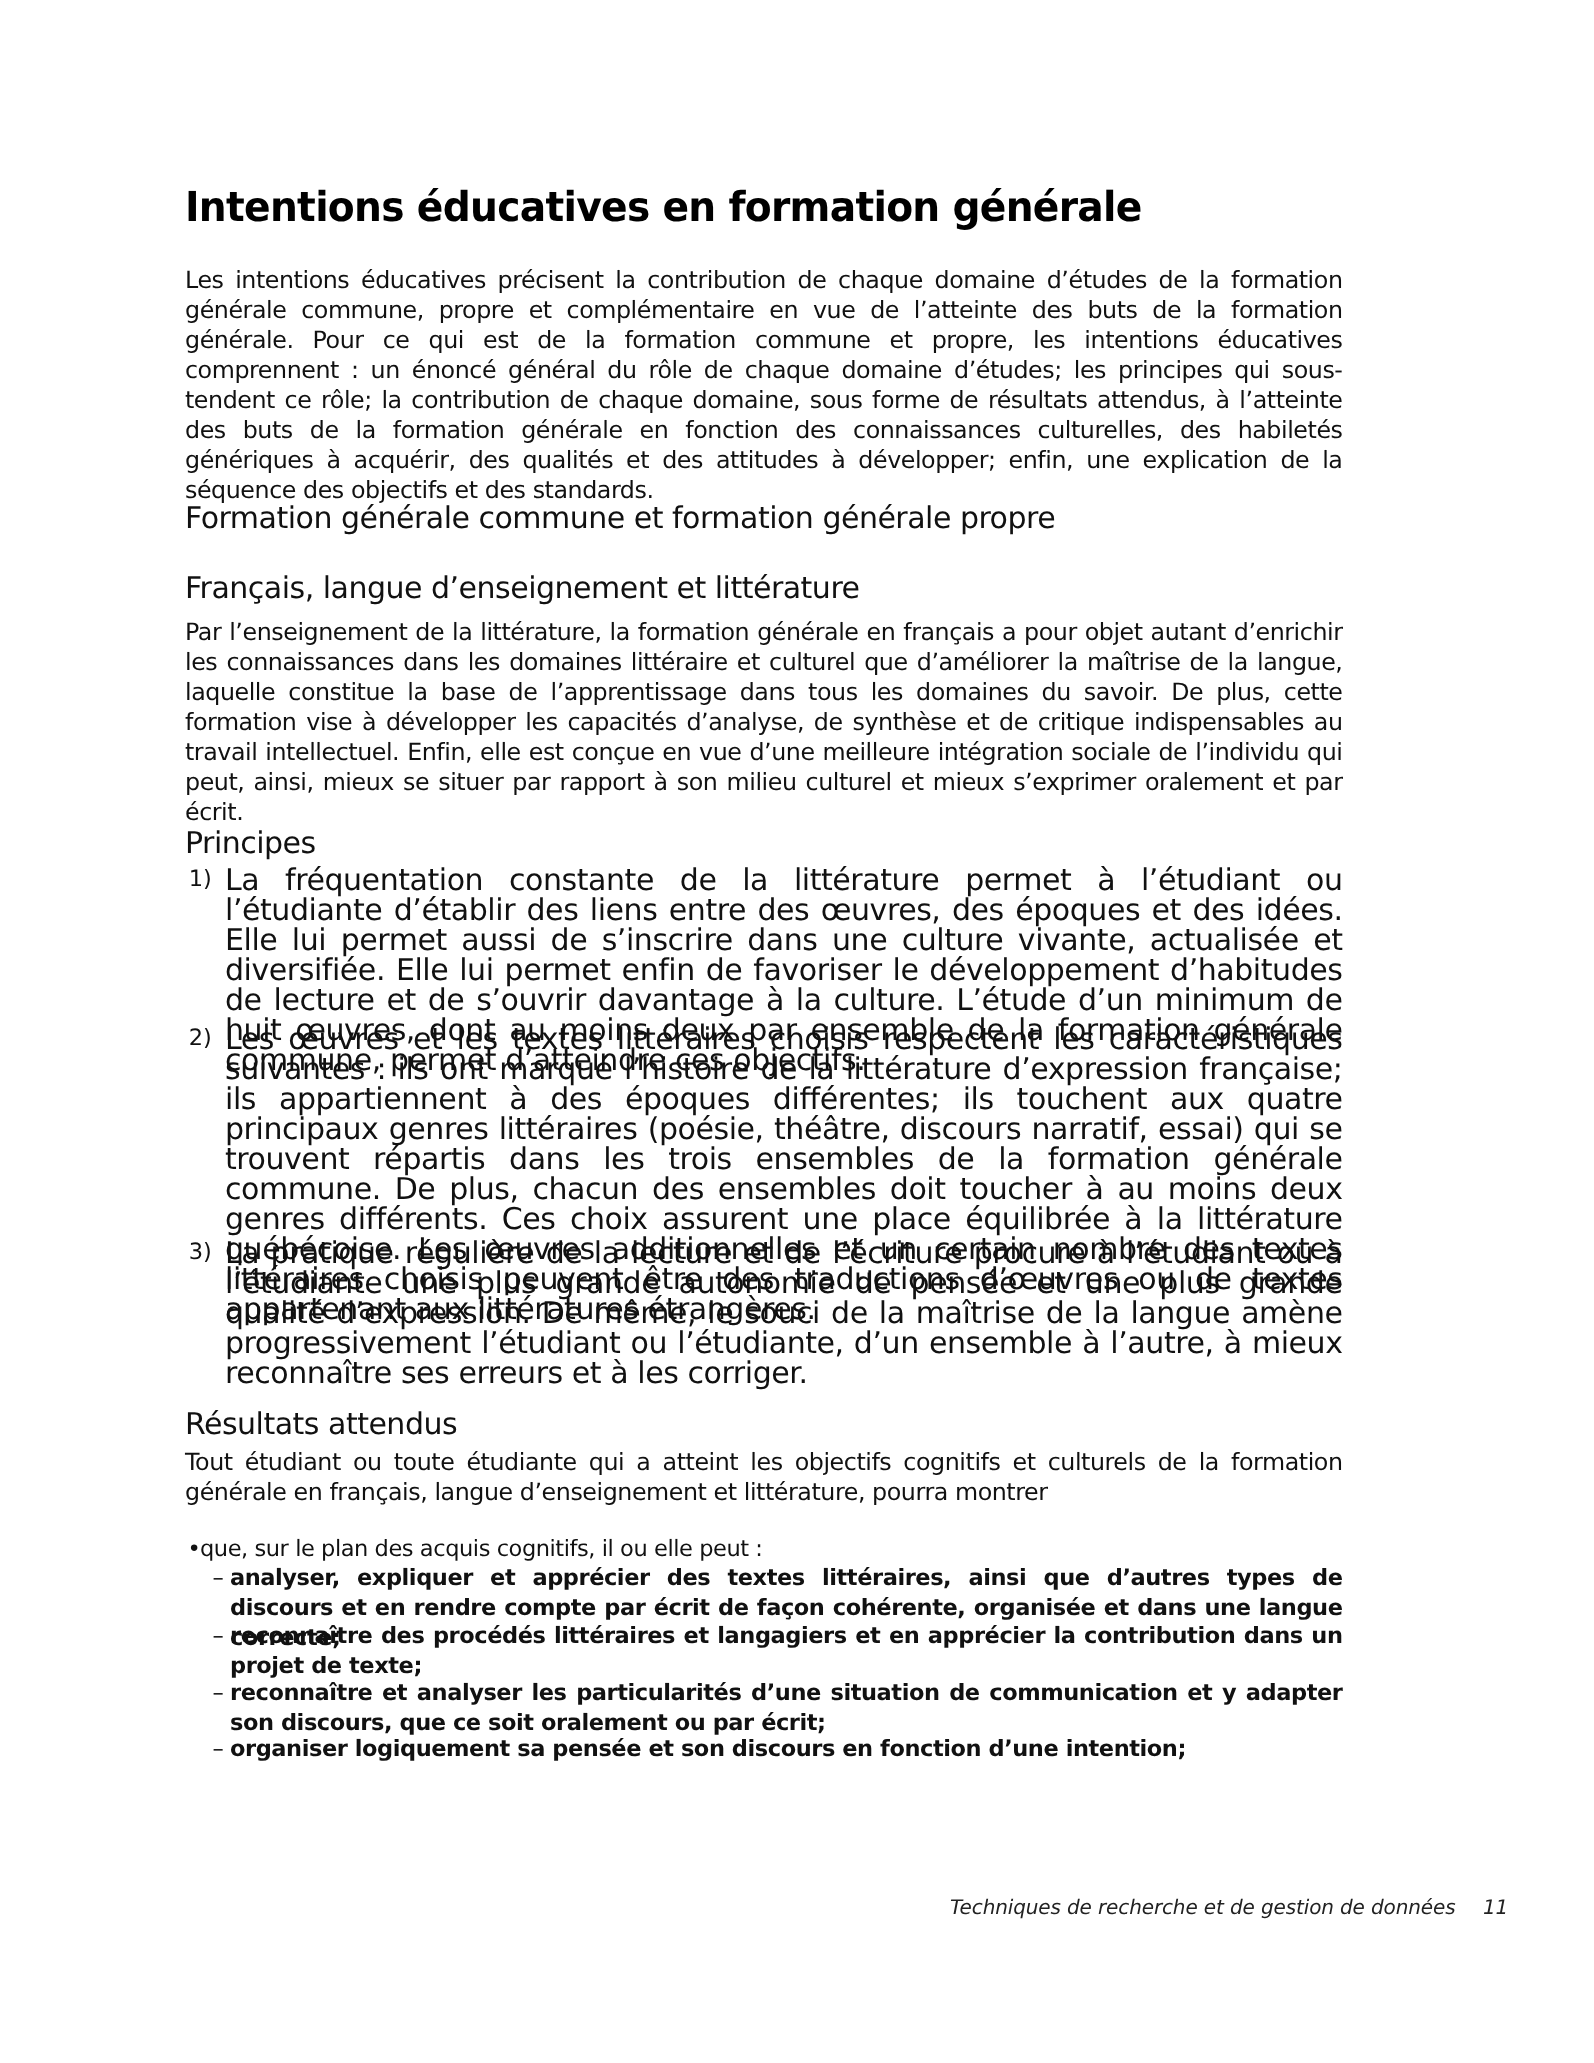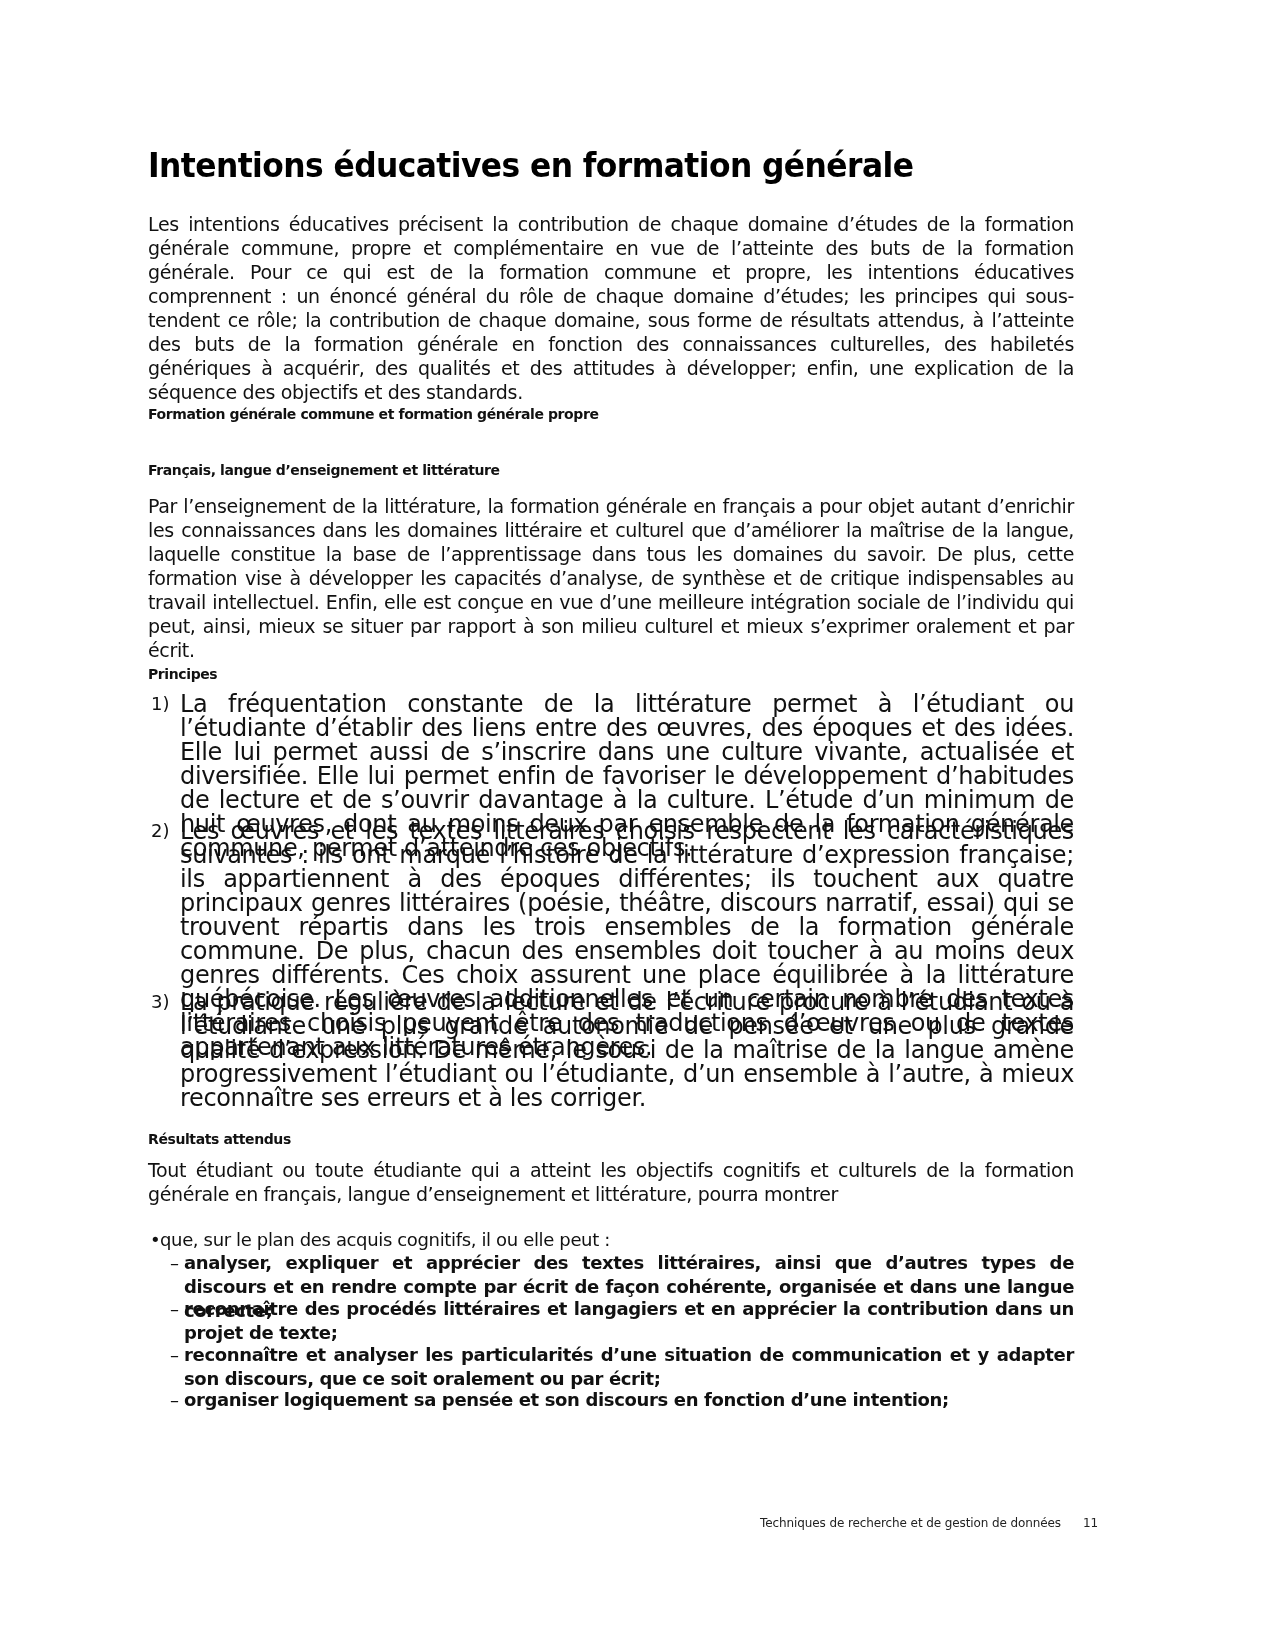--- a/index.html
+++ b/index.html
@@ -13,38 +13,38 @@
     font-family: "DejaVu Sans", sans-serif; font-weight: bold;
     font-size: 33px; letter-spacing: -0.6px; color: #000;
     transform: scaleX(0.95); transform-origin: left top; white-space: nowrap;
   }
   .p {
     position: absolute; left: 0; width: 926px; margin: 0;
     font-size: 19px; line-height: 24px; text-align: justify;
     letter-spacing: -0.35px; word-spacing: 0px;
   }
   .h2 {
-    position: absolute; left: 0; margin: 0; font-weight: bold;
-    font-size: 14px; line-height: 24px; letter-spacing: -0.4px; white-space: nowrap;
+    position: absolute; left: 0; margin: 0; font-weight: normal;
+    font-size: 24px; line-height: 24px; letter-spacing: -0.4px; white-space: nowrap;
   }
   .item { position: absolute; left: 0; width: 926px; }
   .item .num { position: absolute; left: 3px; top: 0; font-size: 18px; line-height: 24px; }
   .item .txt {
     margin-left: 32px; font-size: 24px; line-height: 24px; text-align: justify;
     letter-spacing: -0.35px;
   }
   .bullet { position: absolute; left: 0; width: 926px; font-size: 18px; line-height: 24px; }
   .bullet .dot { position: absolute; left: 2px; top: 0; }
   .bullet .txt { margin-left: 12px; letter-spacing: -0.35px; }
   .dash { position: absolute; left: 0; width: 926px; font-size: 18px; line-height: 24px; }
   .dash .mk { position: absolute; left: 22px; top: 0; }
   .dash .txt { margin-left: 36px; text-align: justify; letter-spacing: -0.35px; font-weight: bold; }
   .footer {
-    position: absolute; left: 760px; top: 1516px; font-size: 12px; color: #222;
-    white-space: nowrap; letter-spacing: -0.1px;
+    position: absolute; left: 760px; top: 1516px; font-size: 16px; color: #222;
+    white-space: nowrap; letter-spacing: -0.1px; font-style: italic;
   }
   .footer .pg { margin-left: 22px; }
 </style>
 </head>
 <body>
 
 <div class="page">
   <h1>Intentions éducatives en formation générale</h1>
 
   <p class="p" style="top:212px;">Les intentions éducatives précisent la contribution de chaque domaine d’études de la formation générale commune, propre et complémentaire en vue de l’atteinte des buts de la formation générale. Pour ce qui est de la formation commune et propre, les intentions éducatives comprennent : un énoncé général du rôle de chaque domaine d’études; les principes qui sous-tendent ce rôle; la contribution de chaque domaine, sous forme de résultats attendus, à l’atteinte des buts de la formation générale en fonction des connaissances culturelles, des habiletés génériques à acquérir, des qualités et des attitudes à développer; enfin, une explication de la séquence des objectifs et des standards.</p>

